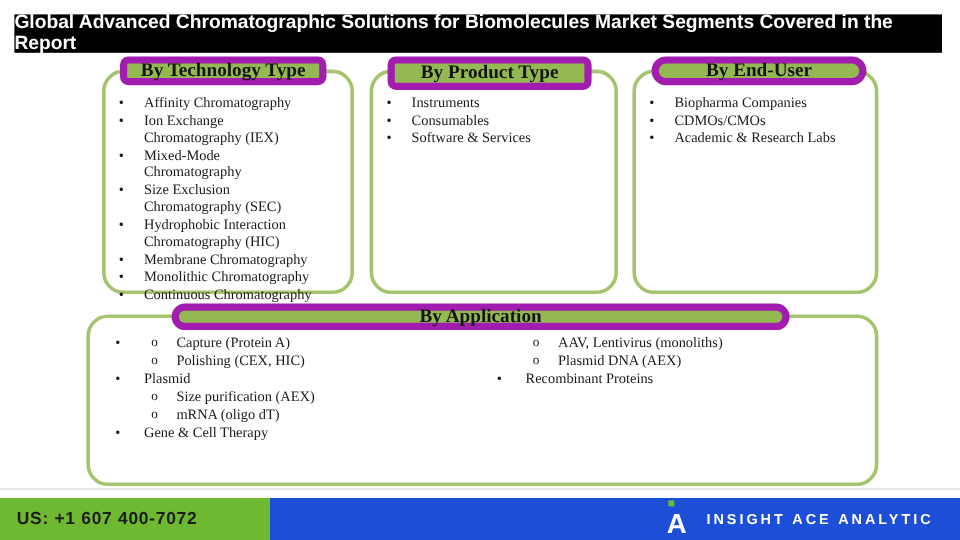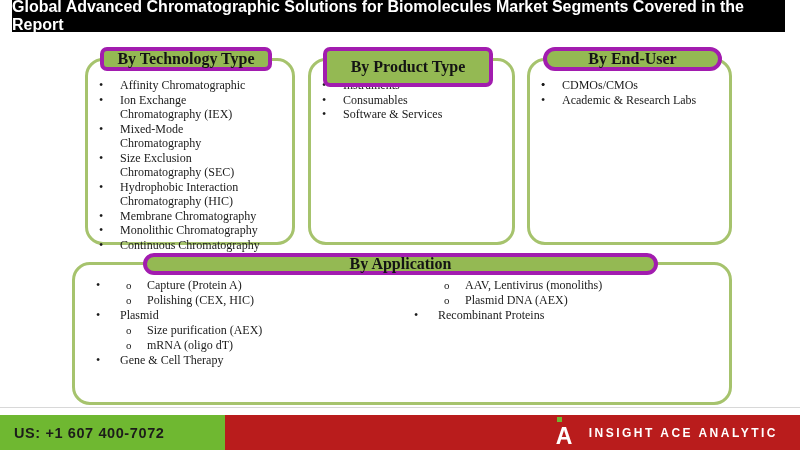--- a/index.html
+++ b/index.html
@@ -4,48 +4,48 @@
 <style>
   html, body { margin: 0; padding: 0; }
   body {
     width: 800px; height: 450px; position: relative;
     background: #ffffff; overflow: hidden;
     font-family: "Liberation Serif", serif;
   }
 
   
   .top-banner {
-    position: absolute; left: 12px; top: 0; width: 773px; height: 32px;
+    position: absolute; left: 12px; top: 12px; width: 773px; height: 32px;
     background: #000000; color: #ffffff;
     display: flex; align-items: center; justify-content: center;
     font-family: "Liberation Sans", sans-serif; font-weight: bold; font-size: 16px;
     box-sizing: border-box;
   }
 
   
   .seg-box {
     position: absolute; background: #ffffff;
     border: 3px solid #a6c36d; border-radius: 18px;
     box-sizing: border-box; z-index: 1;
   }
   #box-tech    { left: 85px;  top: 58px;  width: 210px; height: 187px; }
   #box-product { left: 308px; top: 58px;  width: 207px; height: 187px; }
   #box-enduser { left: 527px; top: 58px;  width: 205px; height: 187px; }
   #box-app     { left: 72px;  top: 262px; width: 660px; height: 143px; }
 
   
   .pill {
-    position: absolute; background: #94b953; border: 4px solid #a21caf;
+    position: absolute; background: #94b953; border: 6px solid #a21caf;
     border-radius: 7px; z-index: 2;
     display: flex; align-items: center; justify-content: center;
     font-family: "Liberation Serif", serif; font-weight: bold;
     font-size: 16px; color: #141414; box-sizing: border-box;
   }
   #pill-tech    { left: 100px; top: 47px;  width: 172px; height: 24px; }
-  #pill-product { left: 323px; top: 47px;  width: 170px; height: 40px; }
+  #pill-product { left: 323px; top: 47px;  width: 170px; height: 28px; }
   #pill-enduser { left: 543px; top: 47px;  width: 179px; height: 24px; border-radius: 12px; }
   #pill-app     { left: 143px; top: 253px; width: 515px; height: 22px; border-radius: 11px; }
 
   
   .list { padding-top: 17px; }
   .li {
     position: relative; padding-left: 32px; padding-right: 26px;
     font-size: 12px; line-height: 14.5px; color: #1a1a1a;
   }
   .li .marker { position: absolute; left: 11px; top: 0; }
@@ -58,21 +58,21 @@
   .app-cols .li { font-size: 12px; line-height: 15px; padding-right: 4px; }
   .app-cols .li.lvl1 { padding-left: 45px; }
   .app-cols .li.lvl1 .marker { left: 21px; }
   .app-cols .li.lvl2 { padding-left: 72px; }
   .app-cols .li.lvl2 .marker { left: 51px; font-size: 11px; }
 
   
   .sep { position: absolute; left: 0; top: 407px; width: 800px; height: 1px; background: #d8d8d8; }
 
   
-  .footer { position: absolute; left: 0; top: 415px; width: 800px; height: 35px; background: #b91c1c; }
+  .footer { position: absolute; left: 0; top: 415px; width: 800px; height: 35px; background: #1d4ed8; }
   .footer-green {
     position: absolute; left: 0; top: 0; width: 225px; height: 35px;
     background: #6fb831; display: flex; align-items: center;
   }
   .phone {
     margin-left: 14px; font-family: "Liberation Sans", sans-serif;
     font-weight: bold; font-size: 14.5px; letter-spacing: 0.6px; color: #1c1c1a;
     white-space: nowrap;
   }
   .brand-area {
@@ -96,21 +96,21 @@
 
 <div class="top-banner">
   <span>Global Advanced Chromatographic Solutions for Biomolecules Market Segments Covered in the Report</span>
 </div>
 
 <div class="pill" id="pill-tech">
   <span>By Technology Type</span>
 </div>
 <div class="seg-box" id="box-tech">
   <div class="list">
-      <div class="li lvl1"><span class="marker">•</span><span class="txt">Affinity Chromatographic</span></div>
+      <div class="li lvl1"><span class="marker">•</span><span class="txt">Affinity Chromatography</span></div>
       <div class="li lvl1"><span class="marker">•</span><span class="txt">Ion Exchange
 Chromatography (IEX)</span></div>
       <div class="li lvl1"><span class="marker">•</span><span class="txt">Mixed-Mode Chromatography</span></div>
       <div class="li lvl1"><span class="marker">•</span><span class="txt">Size Exclusion
 Chromatography (SEC)</span></div>
       <div class="li lvl1"><span class="marker">•</span><span class="txt">Hydrophobic Interaction
 Chromatography (HIC)</span></div>
       <div class="li lvl1"><span class="marker">•</span><span class="txt">Membrane Chromatography</span></div>
       <div class="li lvl1"><span class="marker">•</span><span class="txt">Monolithic Chromatography</span></div>
       <div class="li lvl1"><span class="marker">•</span><span class="txt">Continuous Chromatography</span></div>
@@ -126,21 +126,21 @@
       <div class="li lvl1"><span class="marker">•</span><span class="txt">Consumables</span></div>
       <div class="li lvl1"><span class="marker">•</span><span class="txt">Software &amp; Services</span></div>
     </div>
 </div>
 
 <div class="pill" id="pill-enduser">
   <span>By End-User</span>
 </div>
 <div class="seg-box" id="box-enduser">
   <div class="list">
-      <div class="li lvl1"><span class="marker">•</span></div>
+      <div class="li lvl1"><span class="marker">•</span><span class="txt">Biopharma Companies</span></div>
       <div class="li lvl1"><span class="marker">•</span><span class="txt">CDMOs/CMOs</span></div>
       <div class="li lvl1"><span class="marker">•</span><span class="txt">Academic &amp; Research Labs</span></div>
     </div>
 </div>
 
 <div class="pill" id="pill-app">
   <span>By Application</span>
 </div>
 <div class="seg-box" id="box-app">
   <div class="app-cols">

